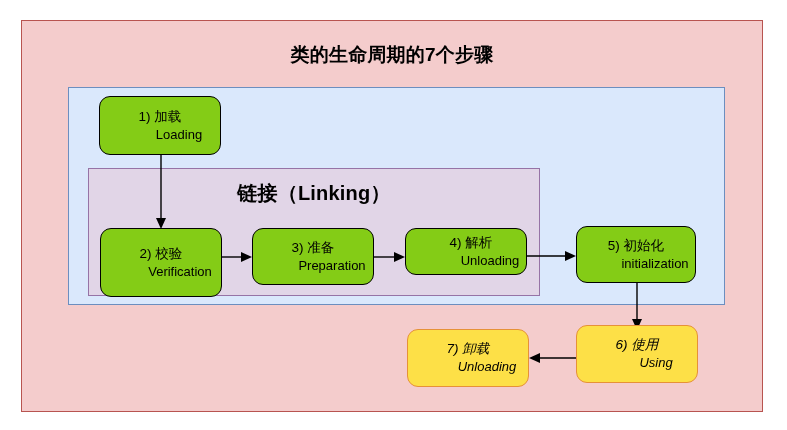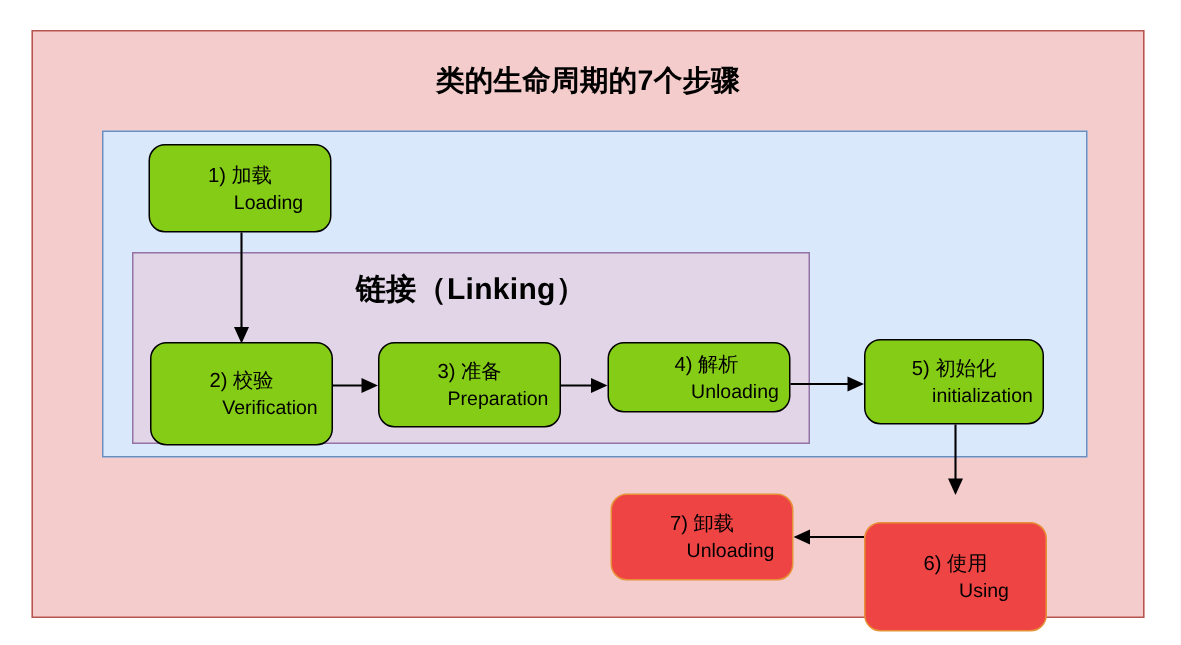--- a/index.html
+++ b/index.html
@@ -95,30 +95,31 @@
   .node .cn {
     font-size: 13.5px;
     white-space: nowrap;
   }
   .node .en {
     font-size: 13px;
     white-space: nowrap;
     margin-left: 38px;
   }
   .node-orange {
-    background: #ef4444;
+    background: #fde047;
     border: 1.6px solid #e69138;
+    font-style: italic;
   }
 
   .node-loading        { left: 99px;  top: 96px;  width: 122px; height: 59px; }
   .node-verification   { left: 100px; top: 228px; width: 122px; height: 69px; }
   .node-preparation    { left: 252px; top: 228px; width: 122px; height: 57px; }
   .node-resolution     { left: 405px; top: 228px; width: 122px; height: 47px; padding-left: 10px; }
   .node-initialization { left: 576px; top: 226px; width: 120px; height: 57px; }
-  .node-using          { left: 576px; top: 348px; width: 122px; height: 73px; }
+  .node-using          { left: 576px; top: 325px; width: 122px; height: 58px; }
   .node-unloading      { left: 407px; top: 329px; width: 122px; height: 58px; }
 
   
   .conn {
     position: absolute;
     overflow: visible;
   }
   .conn line, .conn path {
     stroke: #000000;
     stroke-width: 1.4px;

